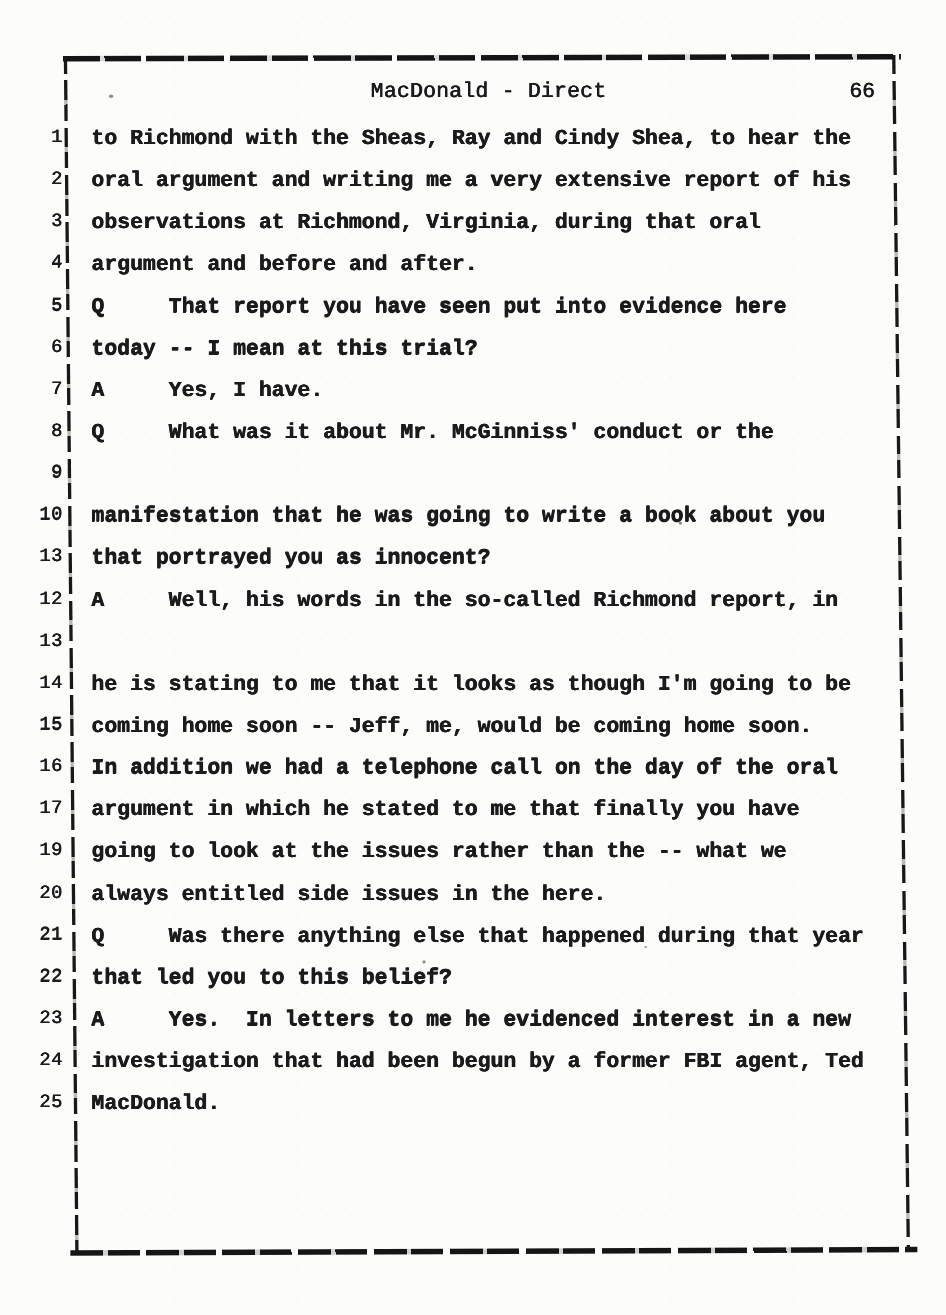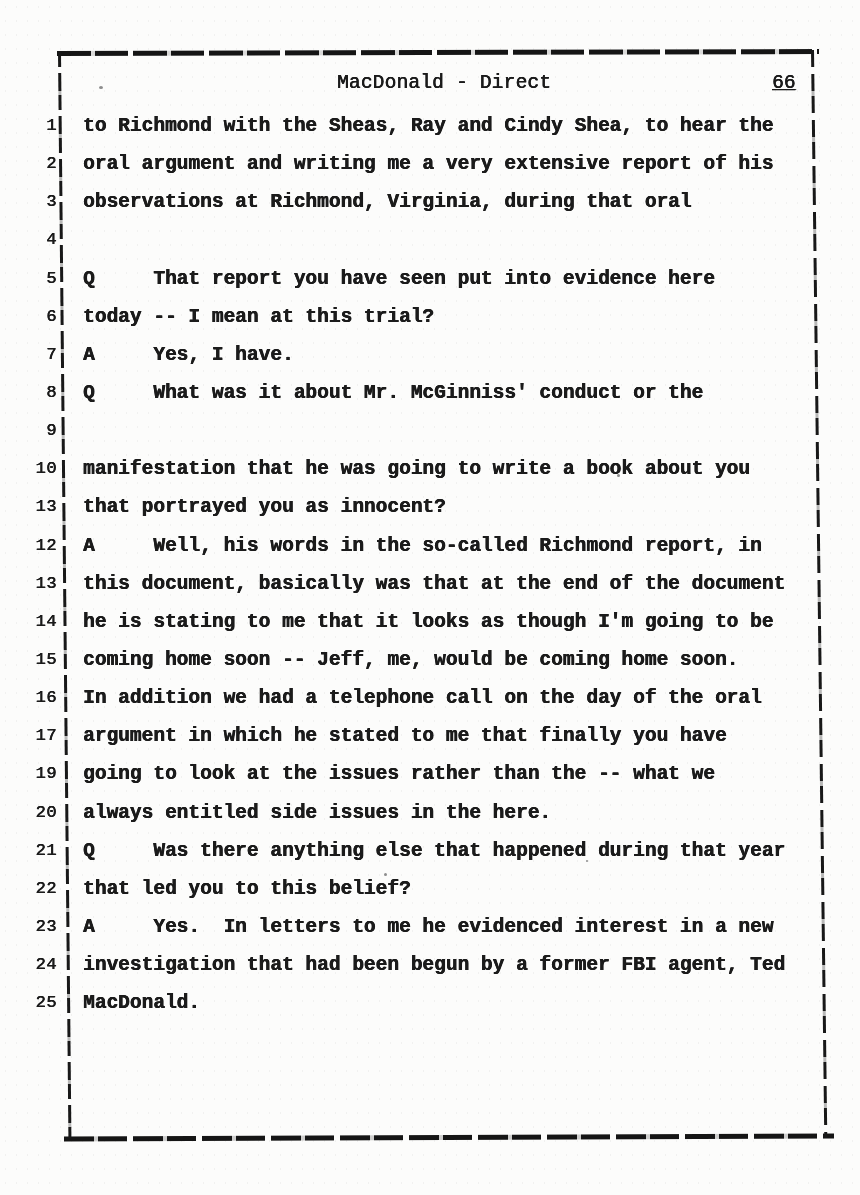--- a/index.html
+++ b/index.html
@@ -66,21 +66,20 @@
     font-size: 19.5px;
     letter-spacing: 0.2px;
     white-space: pre;
     text-shadow: 0.5px 0 currentColor, 0 0.3px currentColor;
   }
   .page-number {
     position: absolute;
     left: 772px; top: 72px;
     font-size: 19.5px;
     text-shadow: 0.5px 0 currentColor, 0 0.3px currentColor;
-    text-decoration: underline;
   }
 
   
   .lines {
     position: absolute;
     left: 0; top: 107px;
     width: 860px;
   }
   .row {
     height: 38.15px;
@@ -142,20 +141,21 @@
       <div class="row">
         <span class="num">2</span>
         <span class="txt">oral argument and writing me a very extensive report of his</span>
       </div>
       <div class="row">
         <span class="num">3</span>
         <span class="txt">observations at Richmond, Virginia, during that oral</span>
       </div>
       <div class="row">
         <span class="num">4</span>
+        <span class="txt">argument and before and after.</span>
       </div>
       <div class="row">
         <span class="num">5</span>
         <span class="txt">Q     That report you have seen put into evidence here</span>
       </div>
       <div class="row">
         <span class="num">6</span>
         <span class="txt">today -- I mean at this trial?</span>
       </div>
       <div class="row">
@@ -176,21 +176,20 @@
       <div class="row">
         <span class="num">13</span>
         <span class="txt">that portrayed you as innocent?</span>
       </div>
       <div class="row">
         <span class="num">12</span>
         <span class="txt">A     Well, his words in the so-called Richmond report, in</span>
       </div>
       <div class="row">
         <span class="num">13</span>
-        <span class="txt">this document, basically was that at the end of the document</span>
       </div>
       <div class="row">
         <span class="num">14</span>
         <span class="txt">he is stating to me that it looks as though I'm going to be</span>
       </div>
       <div class="row">
         <span class="num">15</span>
         <span class="txt">coming home soon -- Jeff, me, would be coming home soon.</span>
       </div>
       <div class="row">

